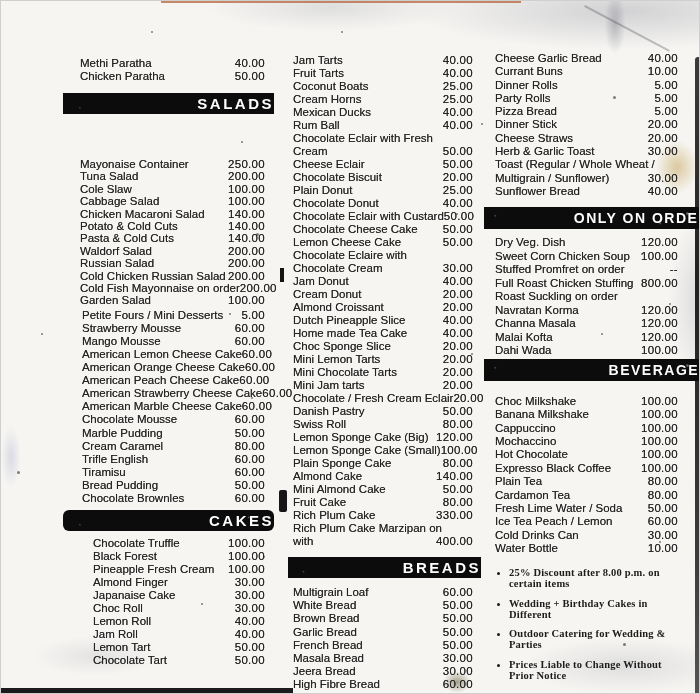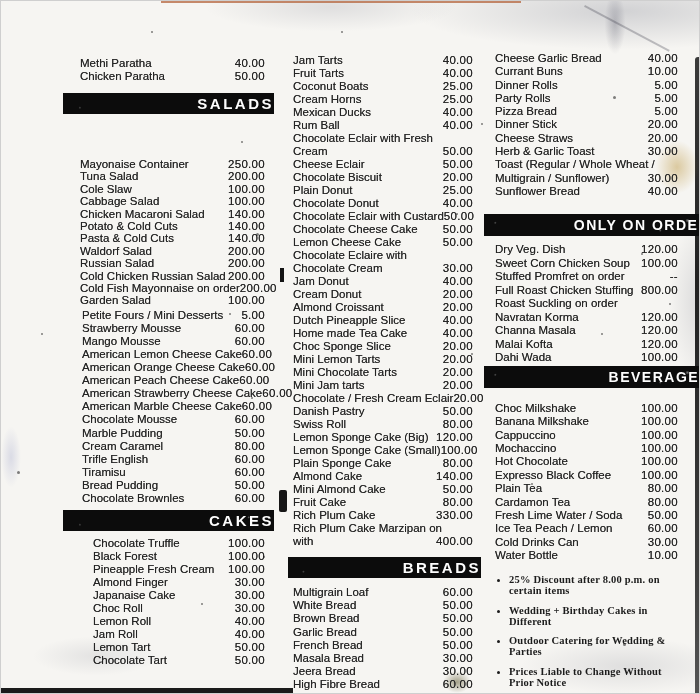--- a/index.html
+++ b/index.html
@@ -38,26 +38,26 @@
       background-image:
       radial-gradient(circle 3px at 90% 30%, rgba(255,255,255,.45), transparent 70%),
       radial-gradient(circle 2px at 78% 75%, rgba(255,255,255,.35), transparent 70%),
       radial-gradient(circle 2px at 97% 60%, rgba(255,255,255,.4), transparent 70%),
       radial-gradient(circle 2px at 5% 40%, rgba(255,255,255,.3), transparent 70%); padding-left: 24px;}
   .list-0-0 .row{height:13px;} .list-0-0{margin-bottom:10px;padding-left:17px;}
   .bar-0-1{margin-bottom:5px;}
   .list-0-1 .row{height:12.4px;} .list-0-1{margin-bottom:2px;padding-left:17px;margin-top:44px;}
   .bar-0-2{margin-bottom:6px;}
   .list-0-2 .row{height:13.1px;} .list-0-2{margin-bottom:5px;padding-left:19px;}
-  .bar-0-3{margin-bottom:6px;}
+  .bar-0-3{margin-bottom:6px;border-radius:6px;}
   .list-0-3 .row{height:13px;} .list-0-3{padding-left:30px;}
   .list-1-0 .row{height:13px;} .list-1-0{margin-bottom:9px;padding-left:5px;}
   .bar-1-1{margin-bottom:8px;}
   .list-1-1 .row{height:13.2px;} .list-1-1{padding-left:5px;}
-  .list-2-0 .row{height:13.3px;} .list-2-0{margin-bottom:16px;padding-left:8px;}
+  .list-2-0 .row{height:13.3px;} .list-2-0{margin-bottom:9px;padding-left:8px;}
   .bar-2-1{margin-bottom:7px;}
   .list-2-1 .row{height:13.5px;} .list-2-1{margin-bottom:1px;padding-left:8px;}
   .bar-2-2{margin-bottom:14px;}
   .list-2-2 .row{height:13.4px;} .list-2-2{padding-left:8px;}
   
   .notes{margin-top:12px;padding-left:10px;}
   .note{display:flex;gap:9px;font-family:"Liberation Serif", serif;font-weight:bold;
         font-size:10.5px;color:#1c1c1c;margin-bottom:8.5px;letter-spacing:.2px;}
   .note .dot{flex:0 0 auto;width:3px;height:3px;background:#1c1c1c;border-radius:50%;margin-top:5px;}
   .note:nth-child(5){font-size:12.5px;}

